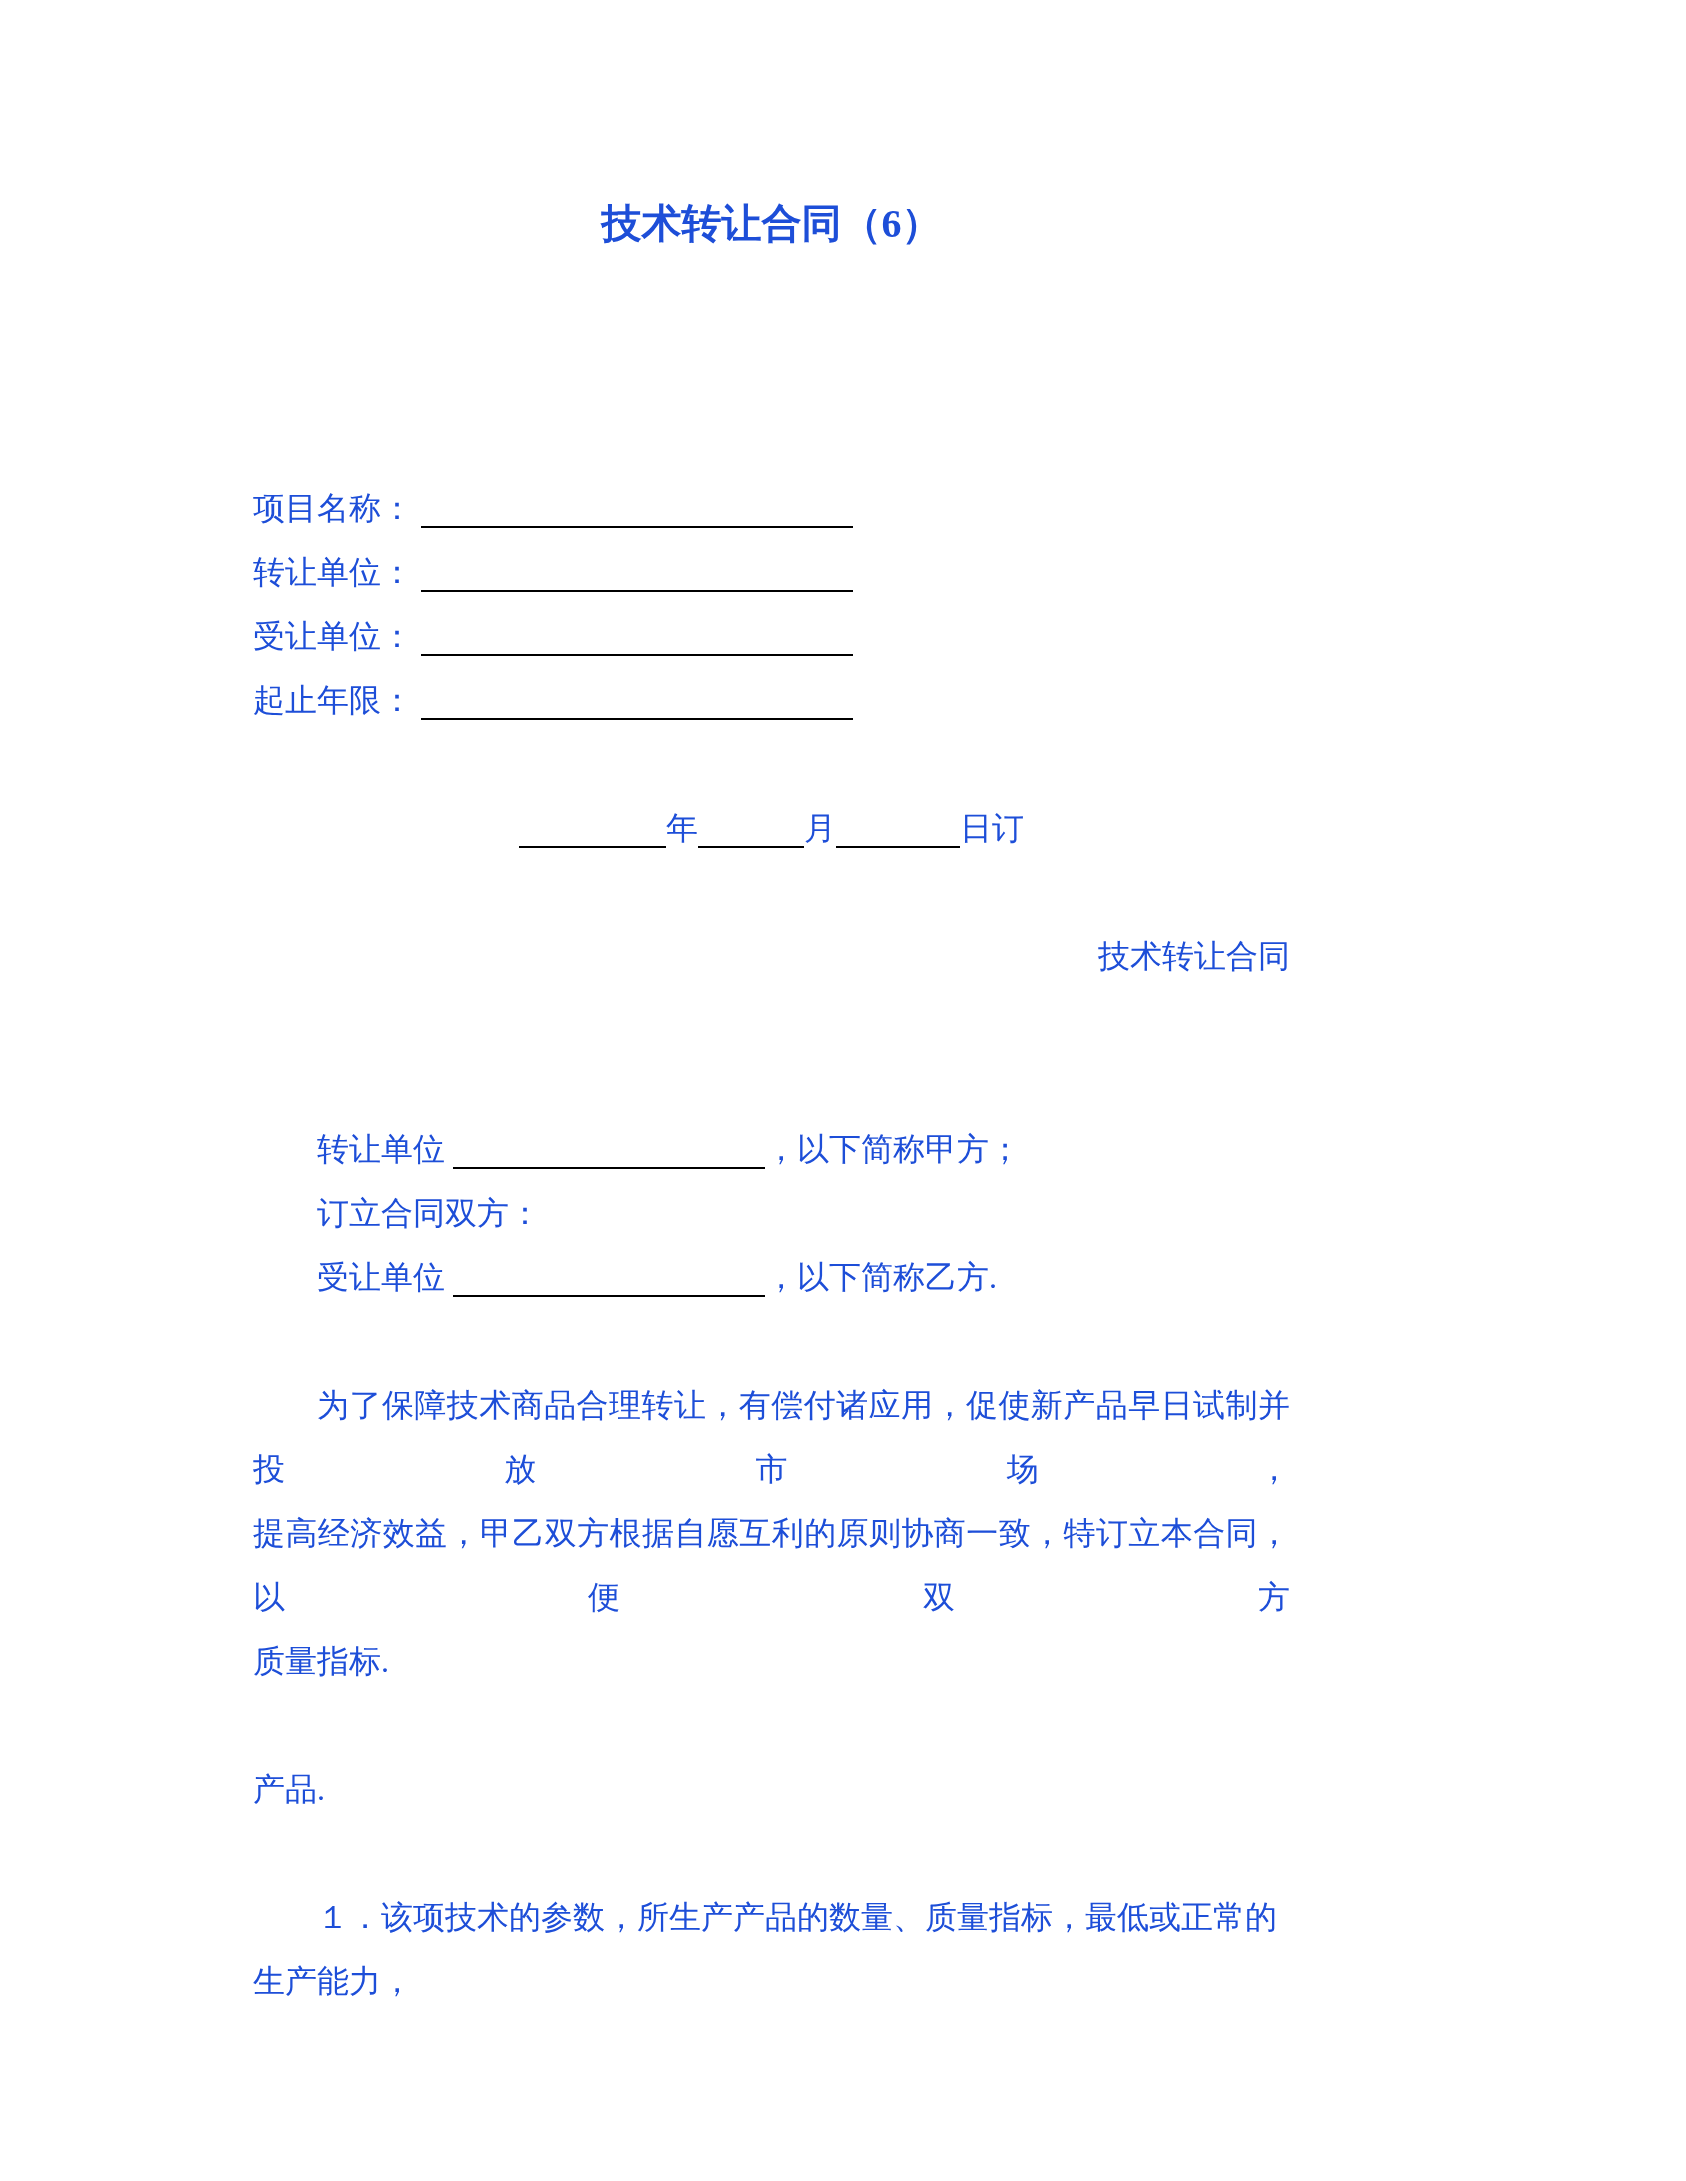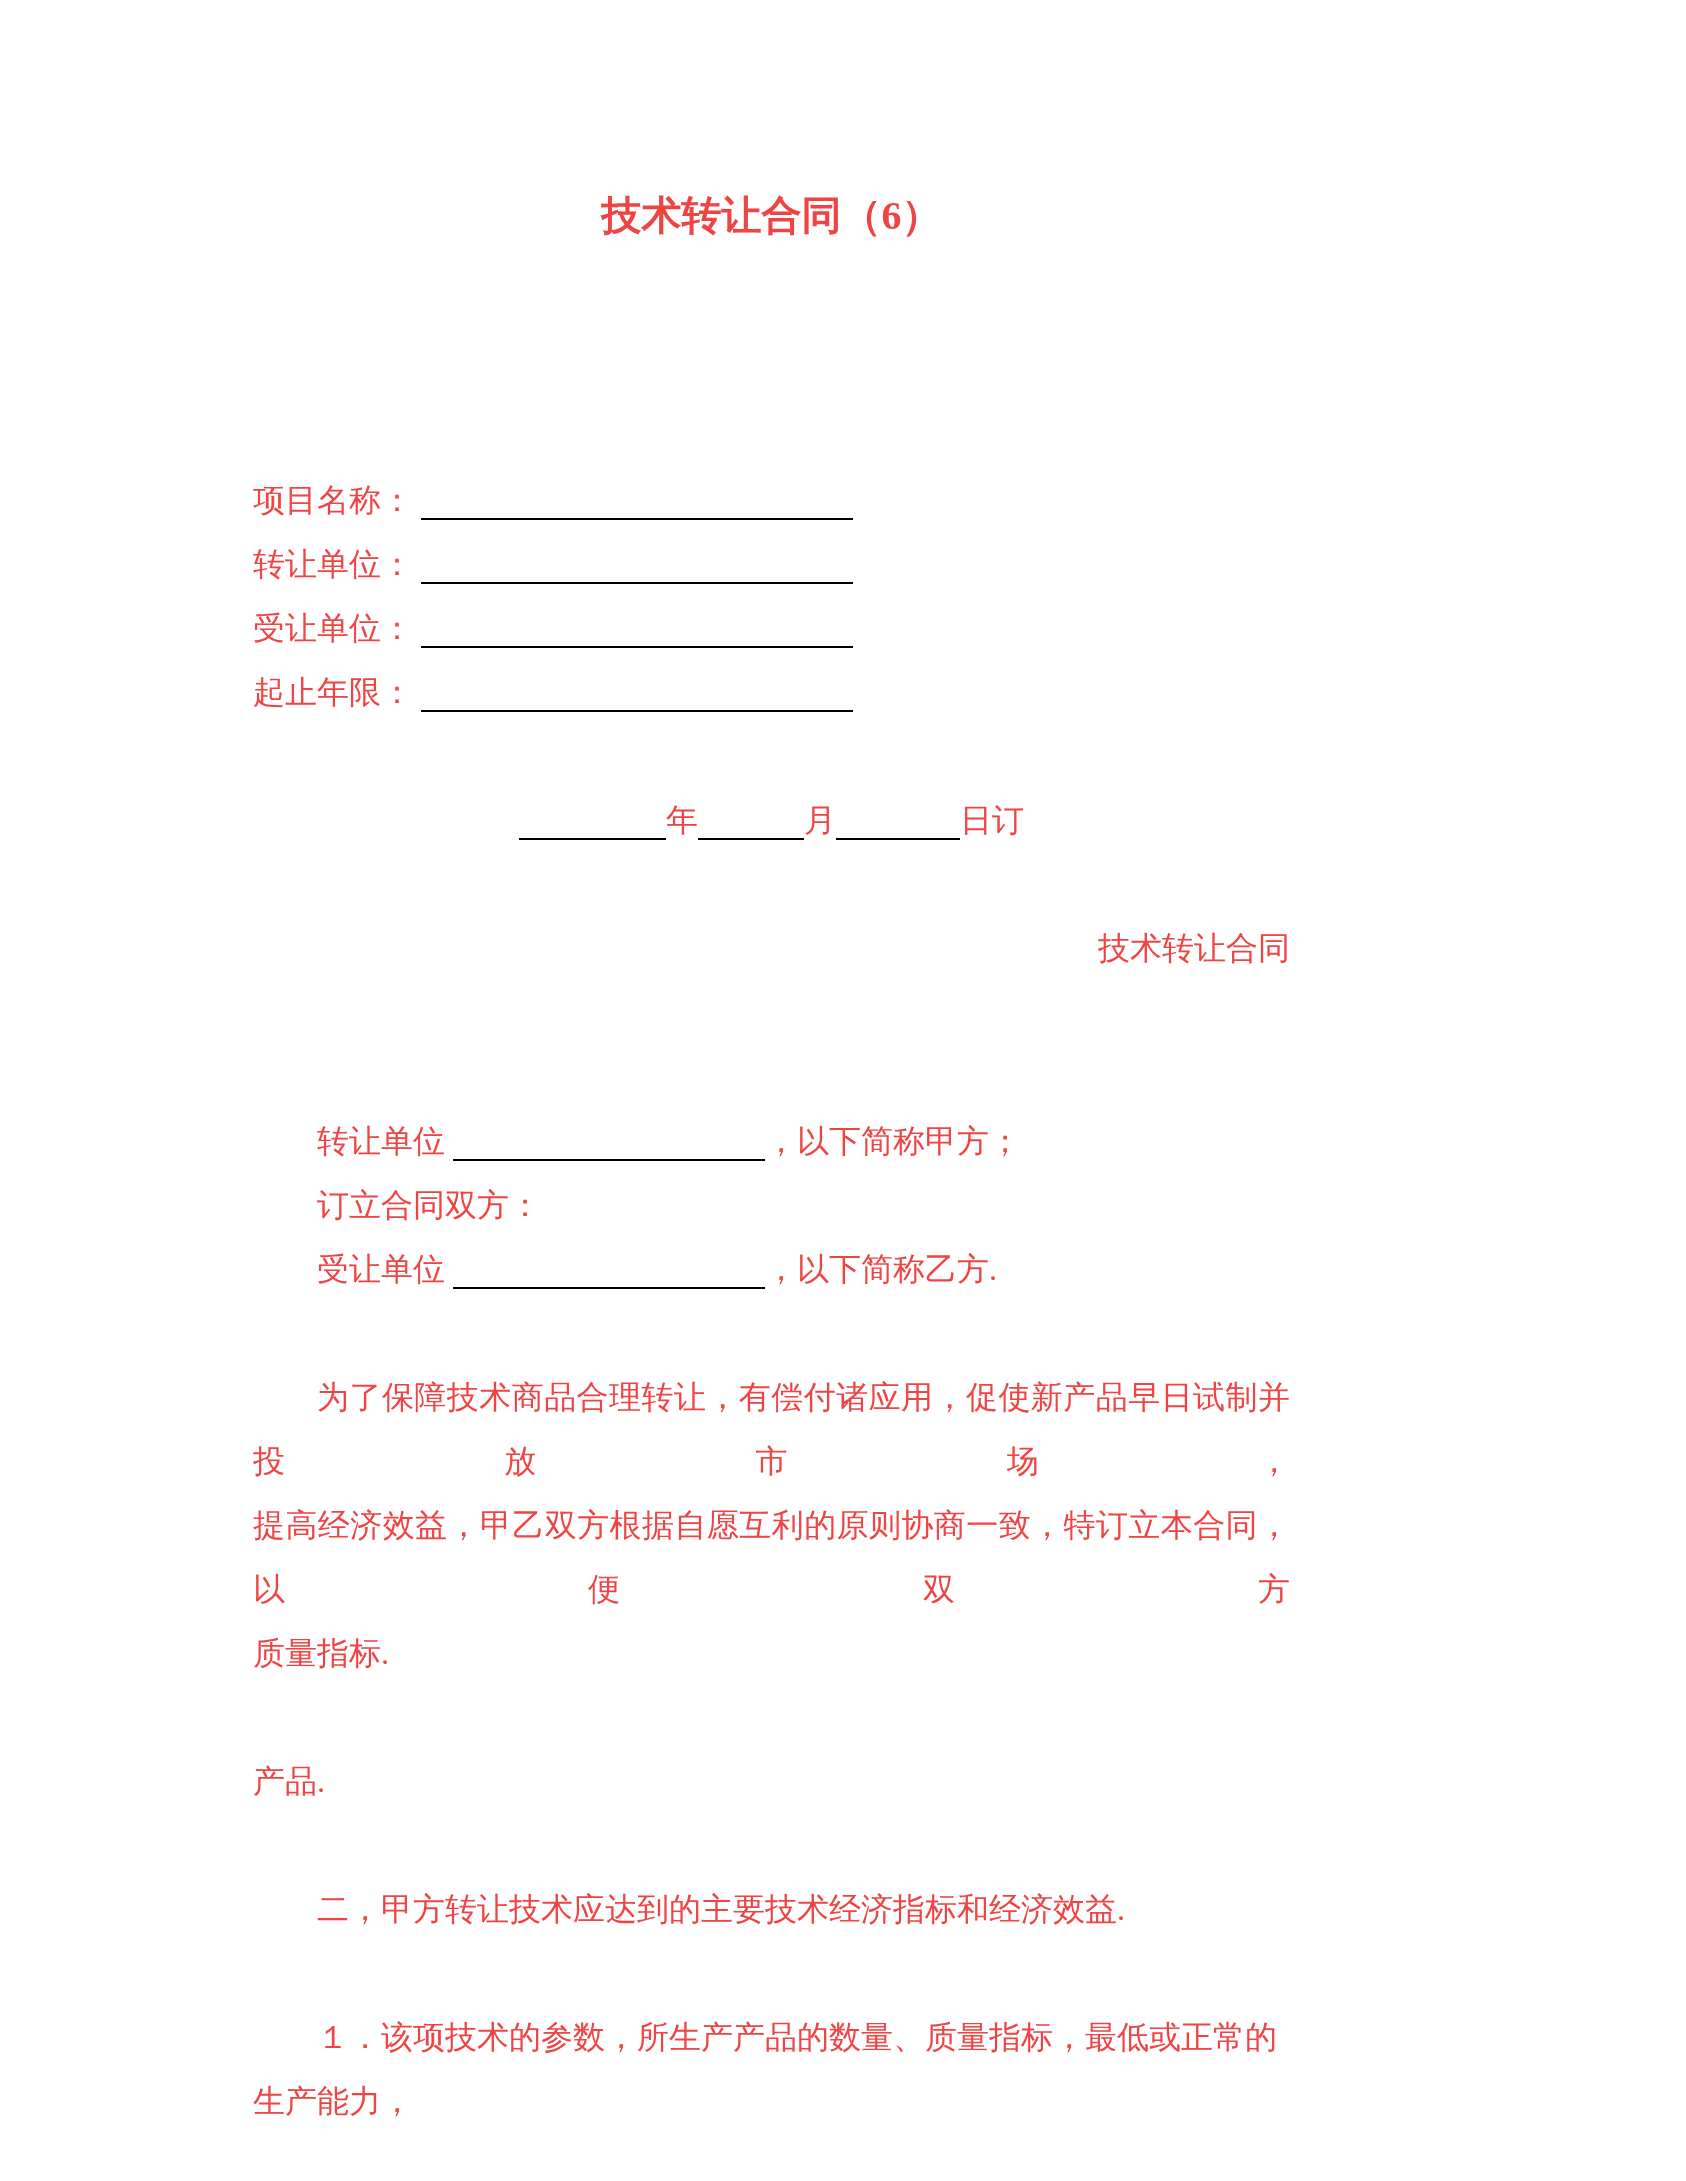--- a/index.html
+++ b/index.html
@@ -5,26 +5,26 @@
   html, body {
     margin: 0;
     padding: 0;
     background: #ffffff;
   }
   .page {
     position: relative;
     width: 1530px;
     height: 2182px;
     background: #ffffff;
-    color: #ef4444;
+    color: #1d4ed8;
     font-family: "Liberation Serif", "DejaVu Serif", serif;
     font-size: 32px;
     line-height: 64px;
     box-sizing: border-box;
-    padding: 0 240px 0 253px;
+    padding: 8px 240px 0 253px;
     overflow: hidden;
   }
   .doc-title {
     margin-top: 184px;
     text-align: center;
     font-size: 40px;
     font-weight: bold;
     line-height: 64px;
   }
   .form-block { margin-top: 220px; }
@@ -107,18 +107,17 @@
   <div class="para">
     <div class="indent just">为了保障技术商品合理转让，有偿付诸应用，促使新产品早日试制并投放市场，</div>
     <div class="just">提高经济效益，甲乙双方根据自愿互利的原则协商一致，特订立本合同，以便双方</div>
     <div>质量指标.</div>
   </div>
 
   <div class="para">
     <div>产品.</div>
   </div>
 
-  <div class="para indent">二，甲方转让技术应达到的主要技术经济指标和经济效益.</div>
 
   <div class="para indent">１．该项技术的参数，所生产产品的数量、质量指标，最低或正常的生产能力，</div>
 
 </div>
 
 
 </body></html>

